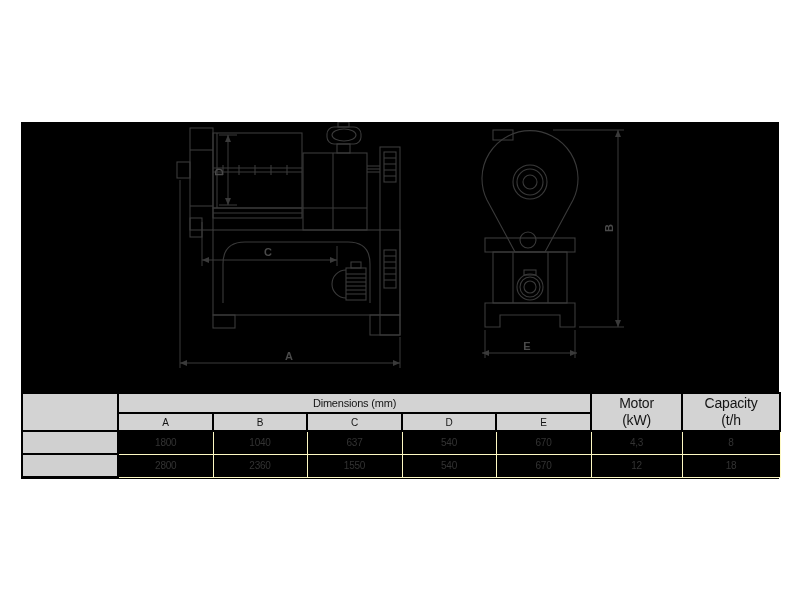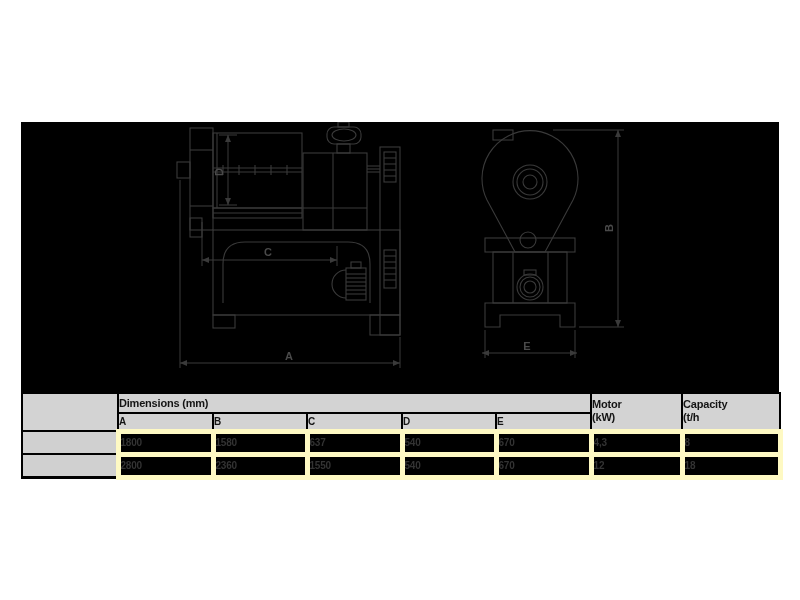--- a/index.html
+++ b/index.html
@@ -9,30 +9,30 @@
   .panel{position:absolute;left:21px;top:122px;width:758px;height:357px;background:#000000;}
   .dwg{position:absolute;left:0;top:0;}
   .dwg line,.dwg rect,.dwg path,.dwg circle,.dwg ellipse,.dwg polyline{
       fill:none;stroke:#3a3a3a;stroke-width:1.1;}
   .dwg .dim{stroke-width:1;}
   .dwg .arrow{fill:#3a3a3a;stroke:none;}
   .dwg text{fill:#4a4a4a;stroke:none;font:bold 11px "Liberation Sans",sans-serif;text-anchor:middle;}
   .table-wrap{position:absolute;left:0;top:270px;width:758px;height:87px;background:#000;}
   table.spec{border-collapse:collapse;table-layout:fixed;width:758px;height:85px;
       border-top:2px solid #6f6f6f;}
-  table.spec td{padding:0;margin:0;vertical-align:middle;
-      font-weight:bold;overflow:hidden;white-space:nowrap;}
+  table.spec td{padding:0;margin:0;text-align:center;vertical-align:middle;
+      font-weight:normal;overflow:hidden;white-space:nowrap;}
   .hr1{height:20px;}
   .hr2{height:18px;}
   .dr{height:23px;}
   td.hcell{background:#d3d3d3;color:#141414;font-size:11px;border:2px solid #000;letter-spacing:-0.2px;}
   td.hsub{font-size:10px;}
-  td.mergedhead{line-height:1.2;font-size:11px;}
+  td.mergedhead{line-height:1.2;font-size:14px;}
   td.mcell{background:#d0d0d0;border:2px solid #000;}
-  td.dcell{background:#000000;color:#333333;font-size:10px;border:5px solid #fef9c3;letter-spacing:-0.2px;}
+  td.dcell{background:#000000;color:#333333;font-size:10px;border:1px solid #fef9c3;letter-spacing:-0.2px;}
 </style>
 </head>
 <body>
 
 <div class="page">
   <div class="panel">
 
     <svg class="dwg" width="758" height="270" viewBox="0 0 758 270">
 
       <g>
@@ -194,21 +194,21 @@
         <tr class="hr2">
           <td class="hcell hsub">A</td>
           <td class="hcell hsub">B</td>
           <td class="hcell hsub">C</td>
           <td class="hcell hsub">D</td>
           <td class="hcell hsub">E</td>
         </tr>
         <tr class="dr">
           <td class="mcell"></td>
           <td class="dcell">1800</td>
-          <td class="dcell">1580</td>
+          <td class="dcell">1040</td>
           <td class="dcell">637</td>
           <td class="dcell">540</td>
           <td class="dcell">670</td>
           <td class="dcell">4,3</td>
           <td class="dcell">8</td>
         </tr>
         <tr class="dr">
           <td class="mcell"></td>
           <td class="dcell">2800</td>
           <td class="dcell">2360</td>

